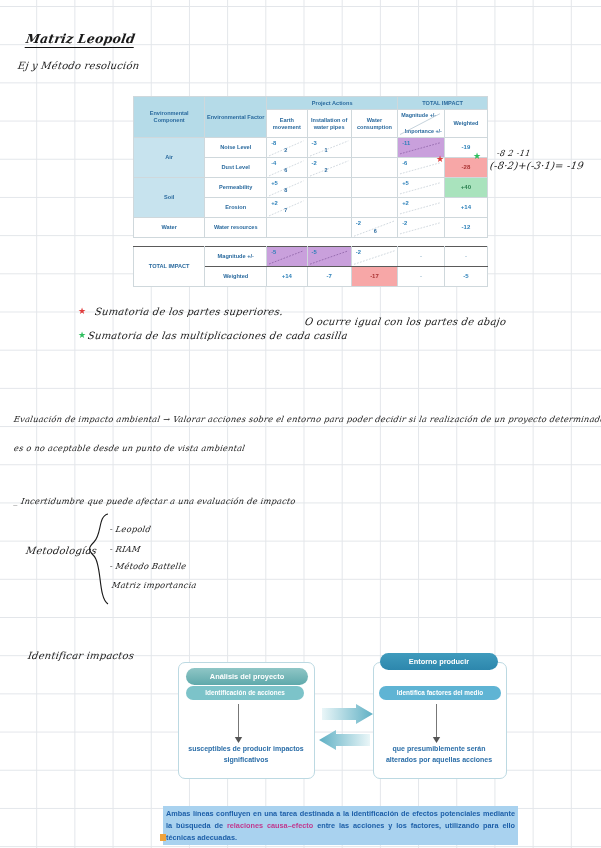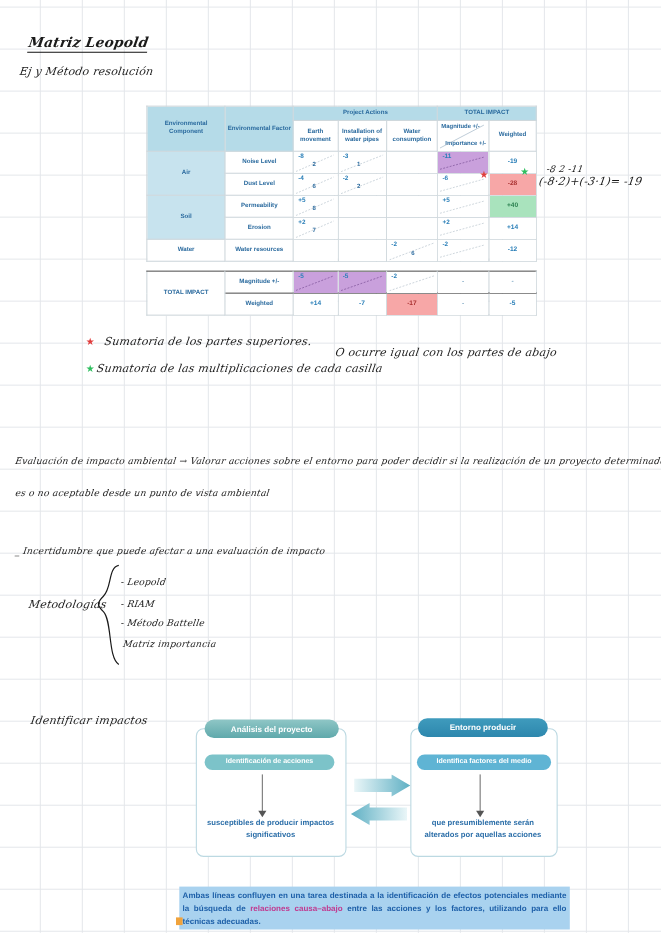--- a/index.html
+++ b/index.html
@@ -295,21 +295,21 @@
 <div class="abs hand hand-xs" style="left:110px;top:524px;">- Leopold</div>
 <div class="abs hand hand-xs" style="left:110px;top:544px;">- RIAM</div>
 <div class="abs hand hand-xs" style="left:110px;top:561px;">- Método Battelle</div>
 <div class="abs hand hand-xs" style="left:112px;top:580px;">Matriz importancia</div>
 
 <div class="abs hand hand-sm" style="left:28px;top:650px;">Identificar impactos</div>
 
 <div class="abs" id="diagram">
 
   <div class="abs panel" style="left:10px;top:10px;width:135px;height:115px;"></div>
-  <div class="abs pill pill-left" style="left:18px;top:2px;width:122px;">Análisis del proyecto</div>
+  <div class="abs pill pill-left" style="left:18px;top:16px;width:122px;">Análisis del proyecto</div>
   <div class="abs inner-pill inner-left" style="left:18px;top:34px;width:118px;">Identificación de acciones</div>
   <div class="abs stem" style="left:70px;top:52px;height:34px;"></div>
   <svg class="abs" style="left:66px;top:84px;" width="9" height="7">
       <polygon points="4.5,7 0.8,1 8.2,1" fill="#555"></polygon>
     </svg>
   <div class="abs blurb" style="left:14px;top:92px;width:128px;">susceptibles de producir impactos significativos</div>
 
   <div class="abs panel" style="left:205px;top:10px;width:132px;height:115px;"></div>
   <div class="abs pill pill-right" style="left:212px;top:1px;width:118px;">Entorno producir</div>
   <div class="abs inner-pill inner-right" style="left:211px;top:34px;width:122px;">Identifica factores del medio</div>
@@ -330,14 +330,14 @@
           <stop offset="100%" stop-color="#5fb0c4"></stop>
       </linearGradient>
     </defs>
     <polygon points="6,4 40,4 40,0 57,10 40,20 40,16 6,16" fill="url(#gr)"></polygon>
     <polygon points="54,30 20,30 20,26 3,36 20,46 20,42 54,42" fill="url(#gl)"></polygon>
   </svg>
 </div>
 
 <div class="abs" id="para">
   <div class="orange-tab"></div>
-  <p><span>Ambas líneas confluyen en una tarea destinada a la identificación de efectos potenciales mediante la búsqueda de </span><span class="pink">relaciones causa–abajo</span><span> entre las acciones y los factores, utilizando para ello técnicas adecuadas.</span></p>
+  <p><span>Ambas líneas confluyen en una tarea destinada a la identificación de efectos potenciales mediante la búsqueda de </span><span class="pink">relaciones causa–efecto</span><span> entre las acciones y los factores, utilizando para ello técnicas adecuadas.</span></p>
 </div>
 
 </body></html>

